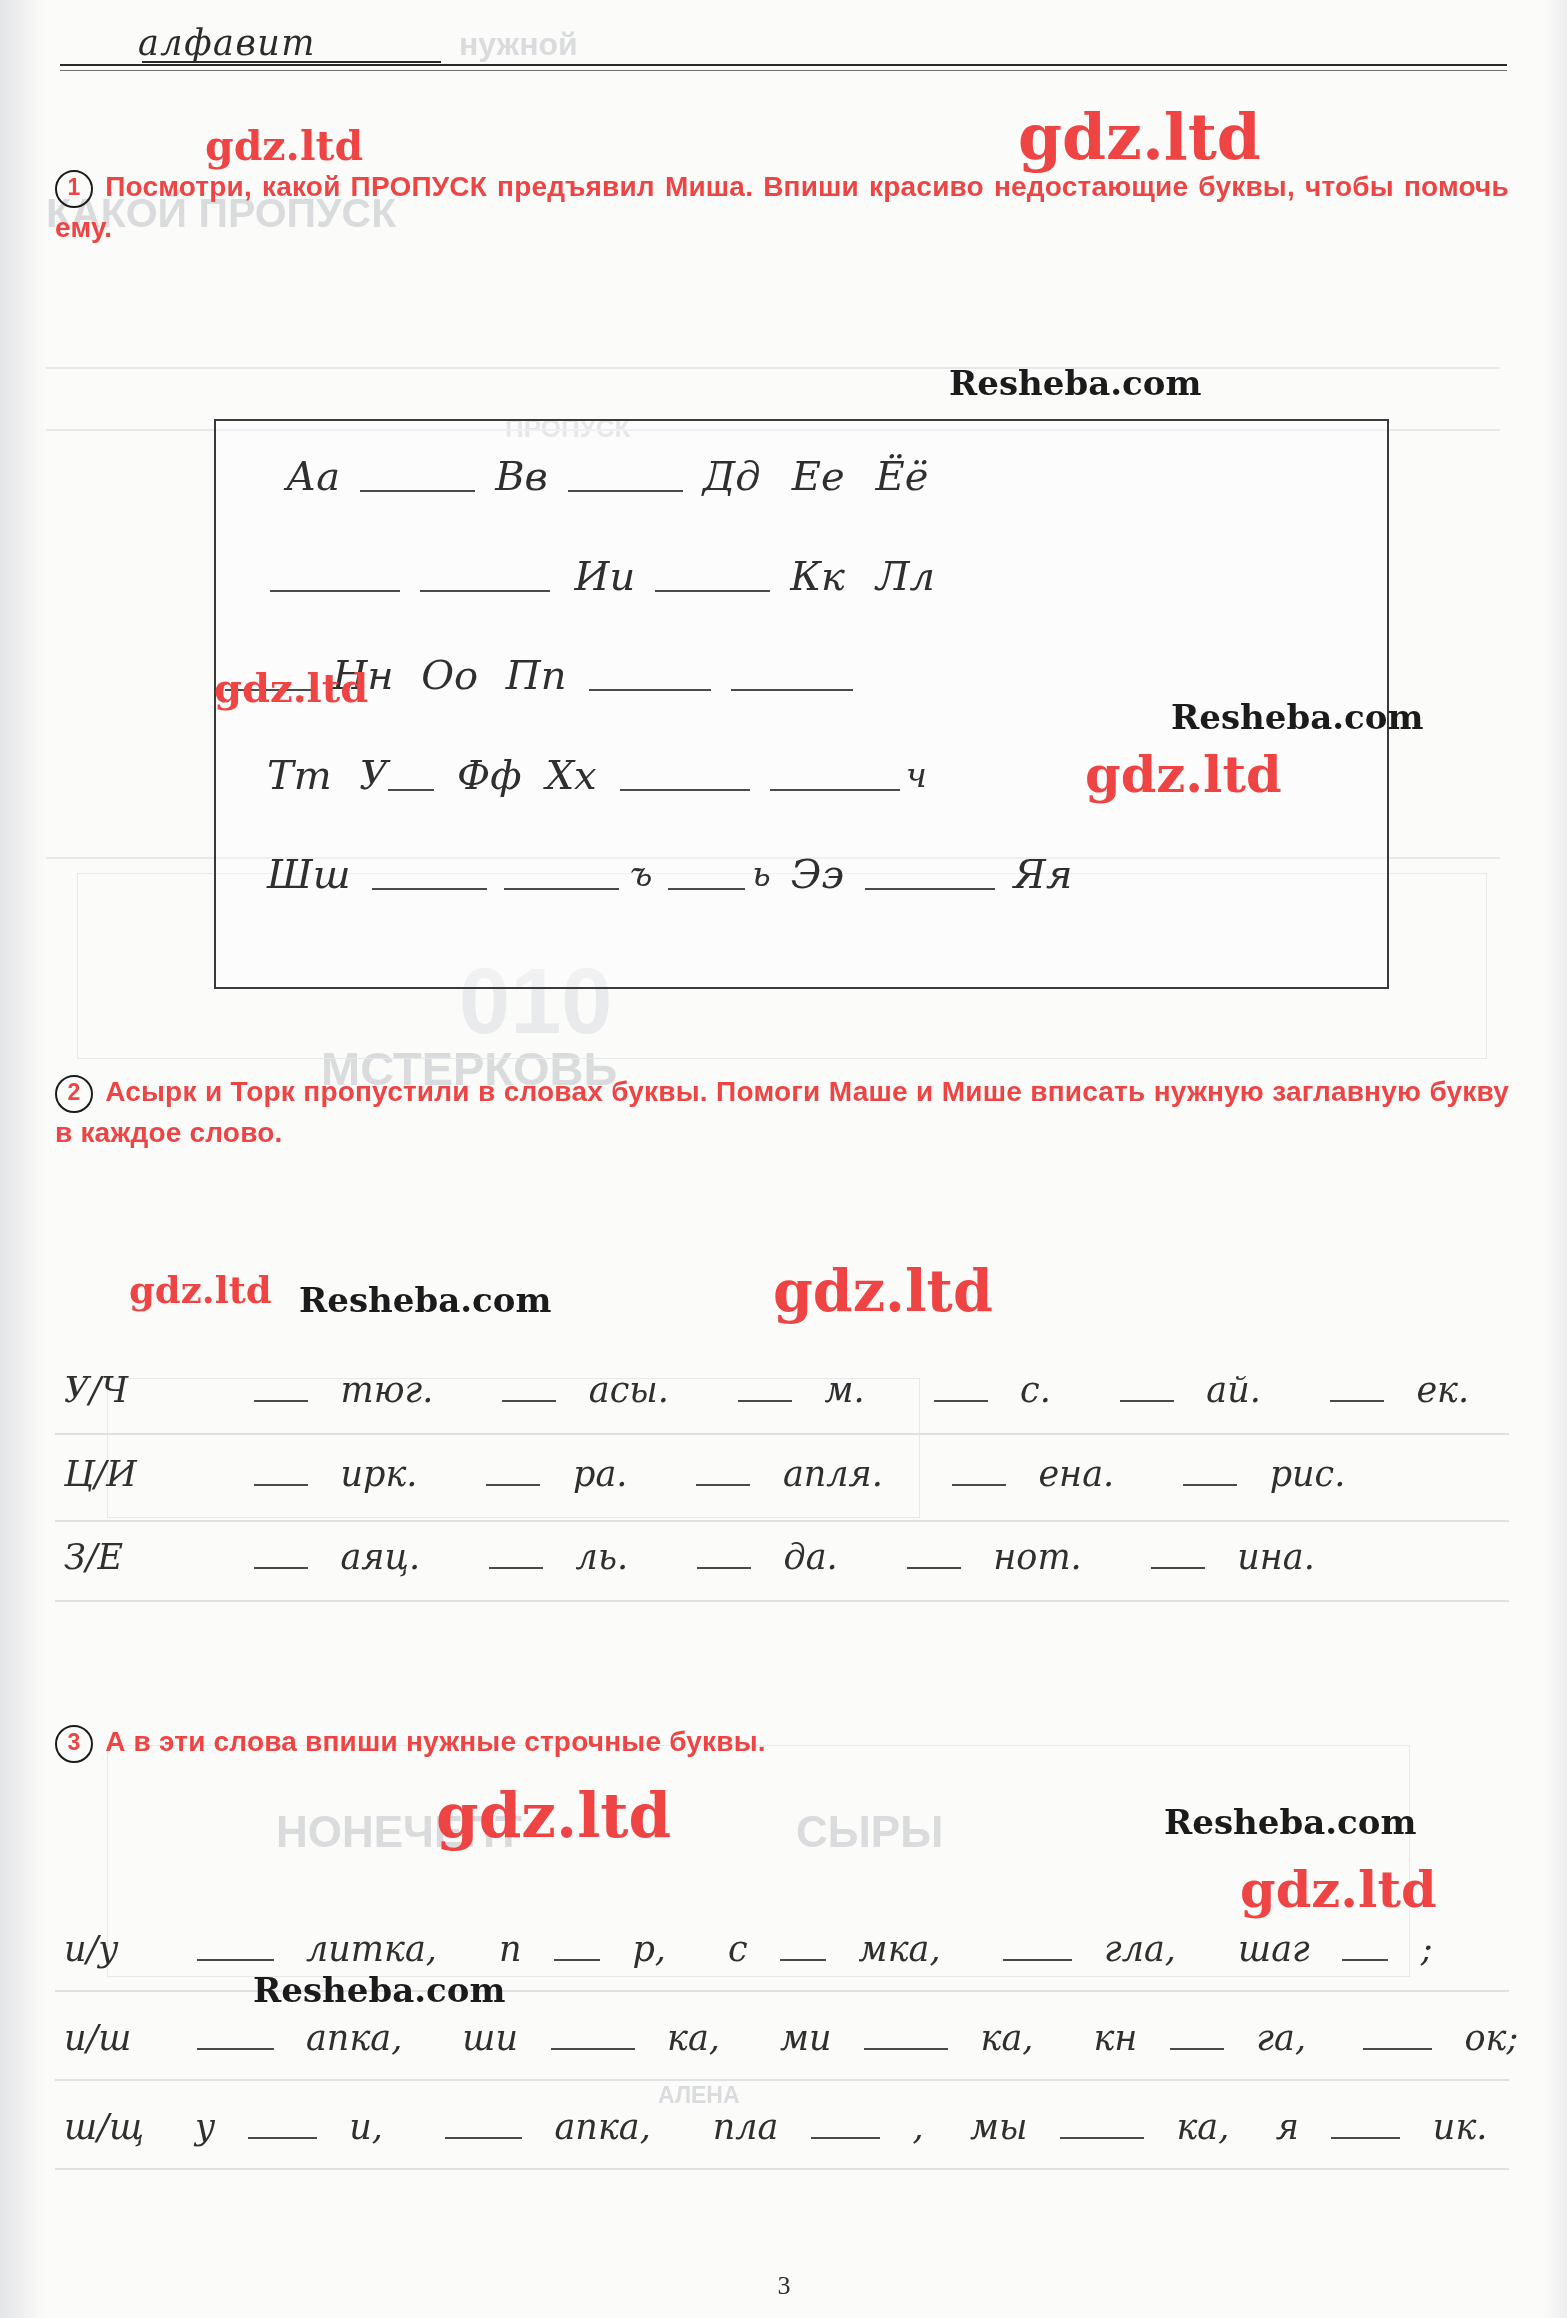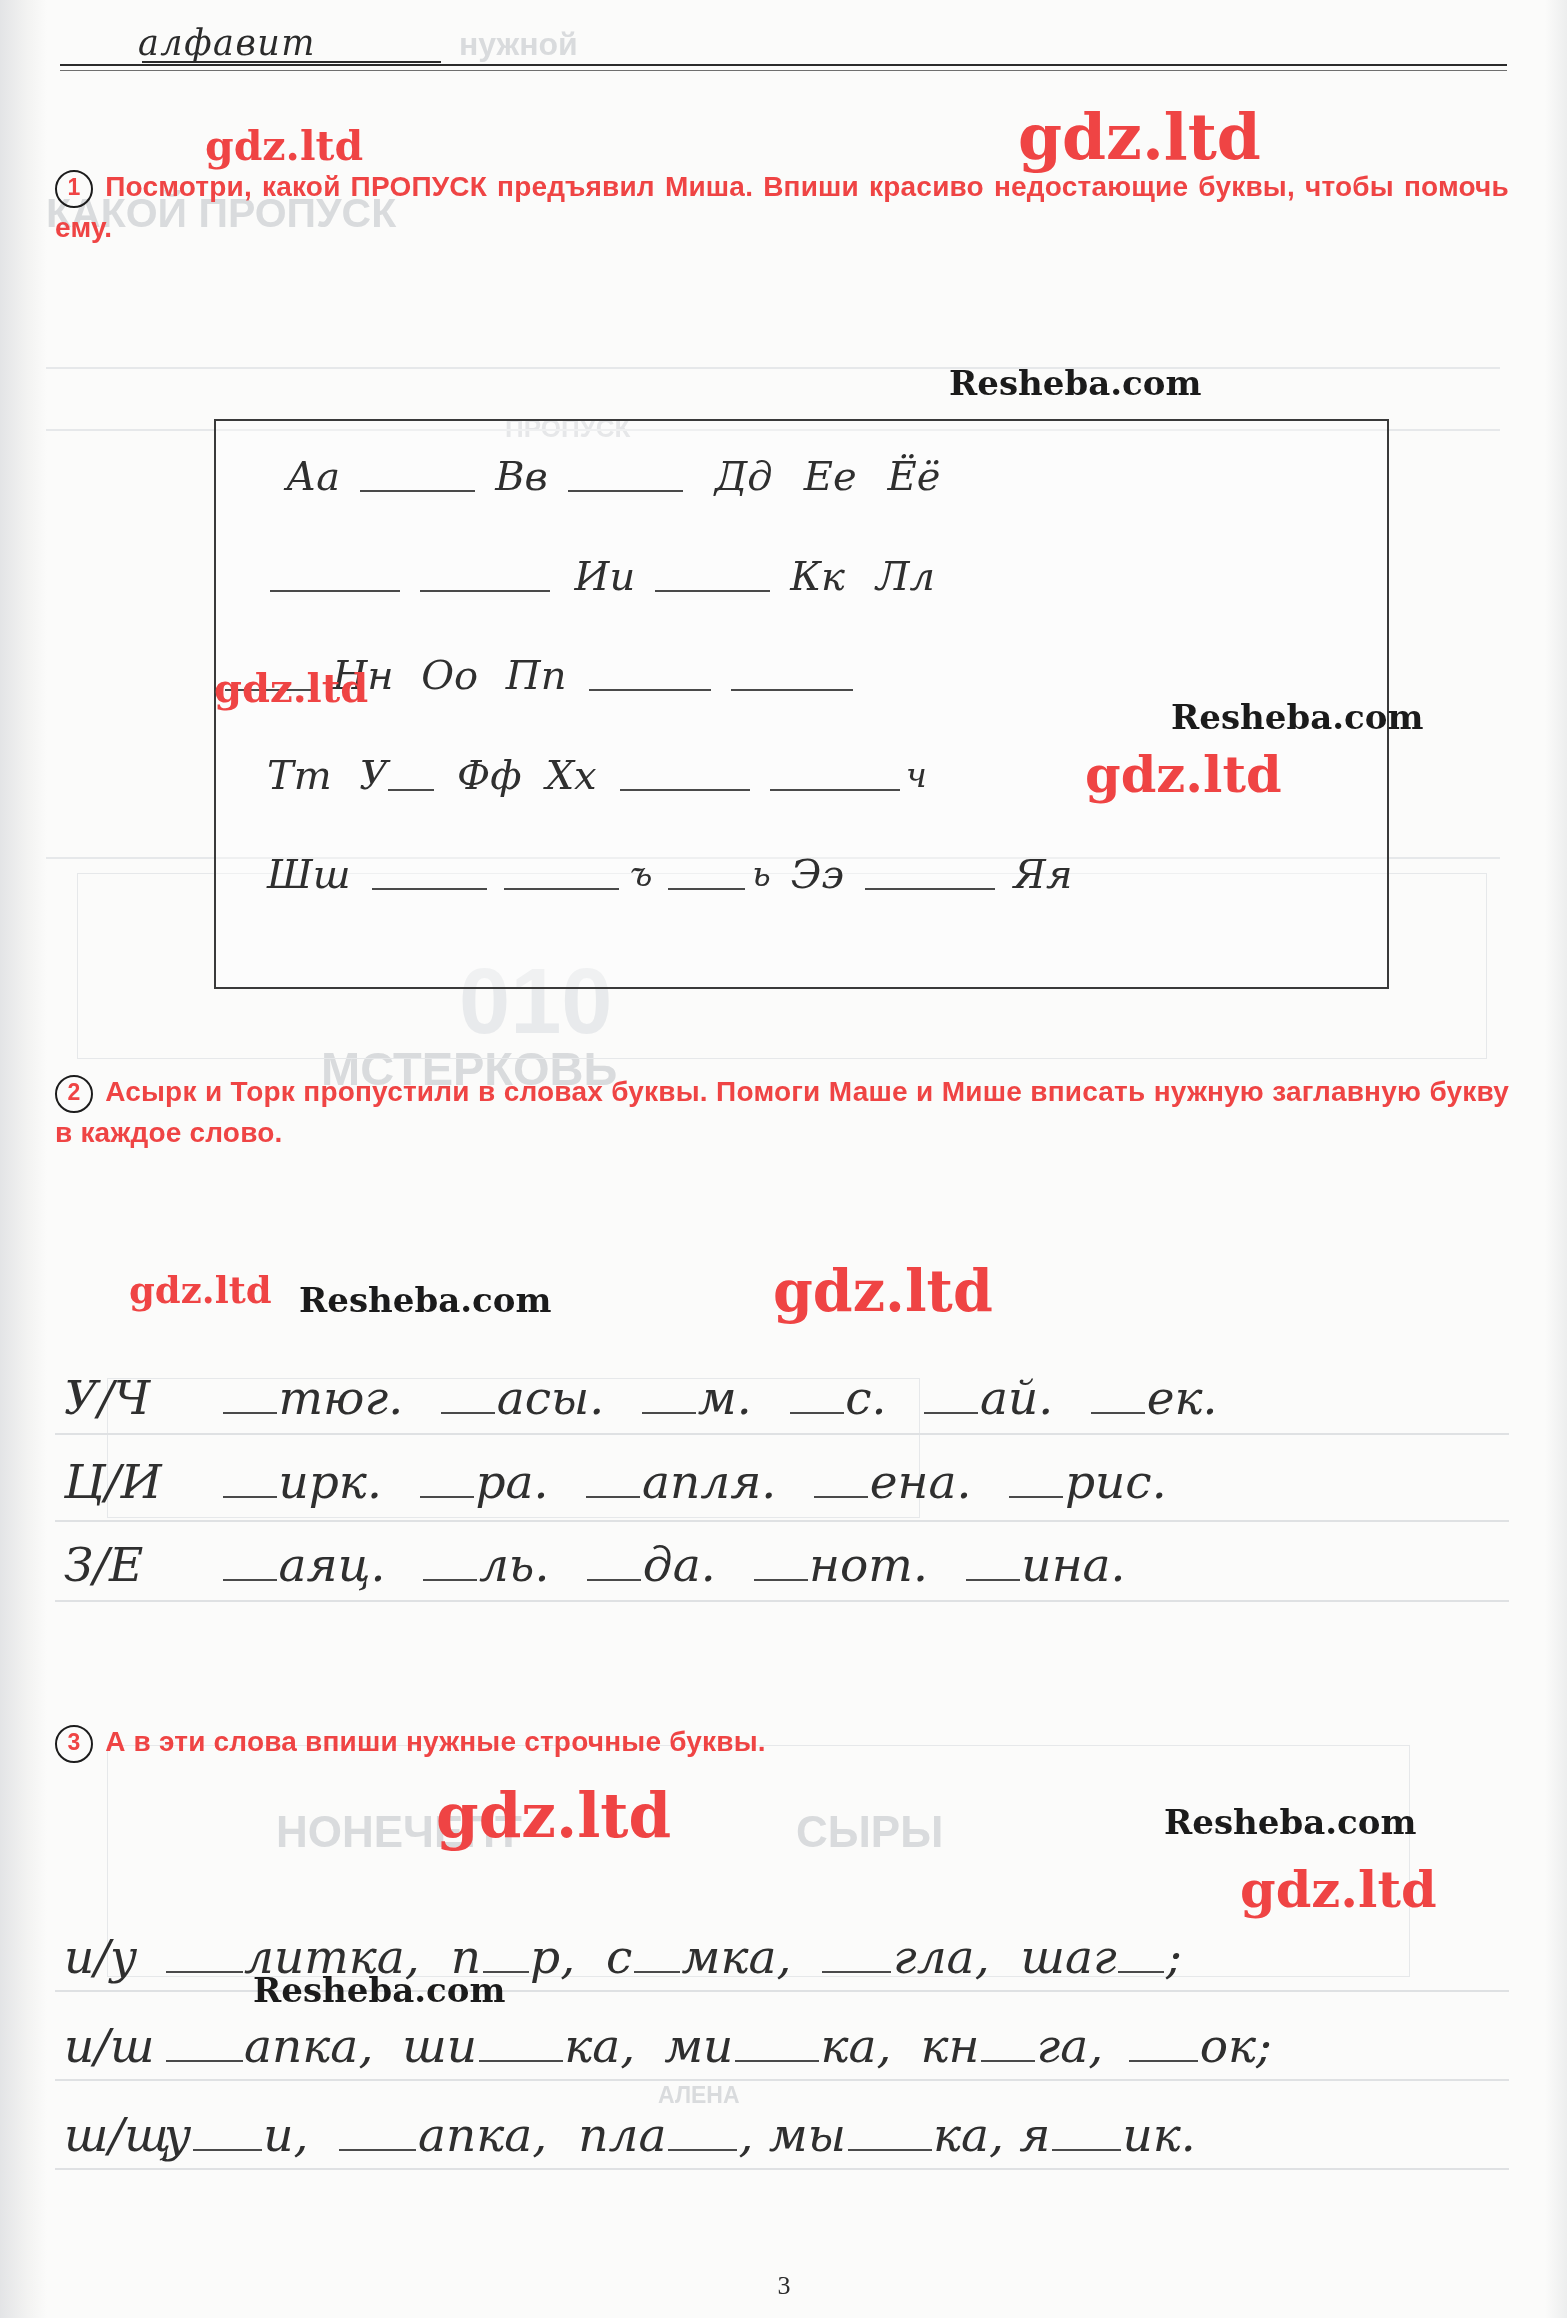--- a/index.html
+++ b/index.html
@@ -107,25 +107,26 @@
     display:inline-block;
     border-bottom:2.3px solid #4a4a4a;
     height:29px;
   }
 
   
   .hw-row {
     position:absolute;
     font-family:"DejaVu Serif", serif;
     font-style:italic;
-    font-size:47px;
+    font-size:35px;
     color:#2f2f2f;
     white-space:nowrap;
     display:flex;
     align-items:baseline;
+    gap:31px;
   }
   .hw-label { width:115px; display:inline-block; }
   .gap {
     display:inline-block;
     border-bottom:2.3px solid #4a4a4a;
     height:26px;
     margin:0 1.5px;
   }
   .rule-faint {
     position:absolute;
@@ -192,21 +193,21 @@
     <span class="num">1</span><span>Посмотри, какой ПРОПУСК предъявил Миша. Впиши красиво недостающие буквы, чтобы помочь ему.</span>
   </div>
 
   <div class="alpha-box">
 
     <div class="alpha-row" style="top:6.1px;">
       <span style="margin-left:70px;">Аа</span>
       <span class="blank" style="width:115px; margin-left:20px;"></span>
       <span style="margin-left:20px;">Вв</span>
       <span class="blank" style="width:115px; margin-left:20px;"></span>
-      <span style="margin-left:32px;">Дд</span>
+      <span style="margin-left:20px;">Дд</span>
       <span style="margin-left:31px;">Ее</span>
       <span style="margin-left:31px;">Ёё</span>
     </div>
 
     <div class="alpha-row" style="top:106px;">
       <span class="blank" style="width:130px; margin-left:54px;"></span>
       <span class="blank" style="width:130px; margin-left:20px;"></span>
       <span style="margin-left:24.5px;">Ии</span>
       <span class="blank" style="width:115px; margin-left:20px;"></span>
       <span style="margin-left:20px;">Кк</span>

